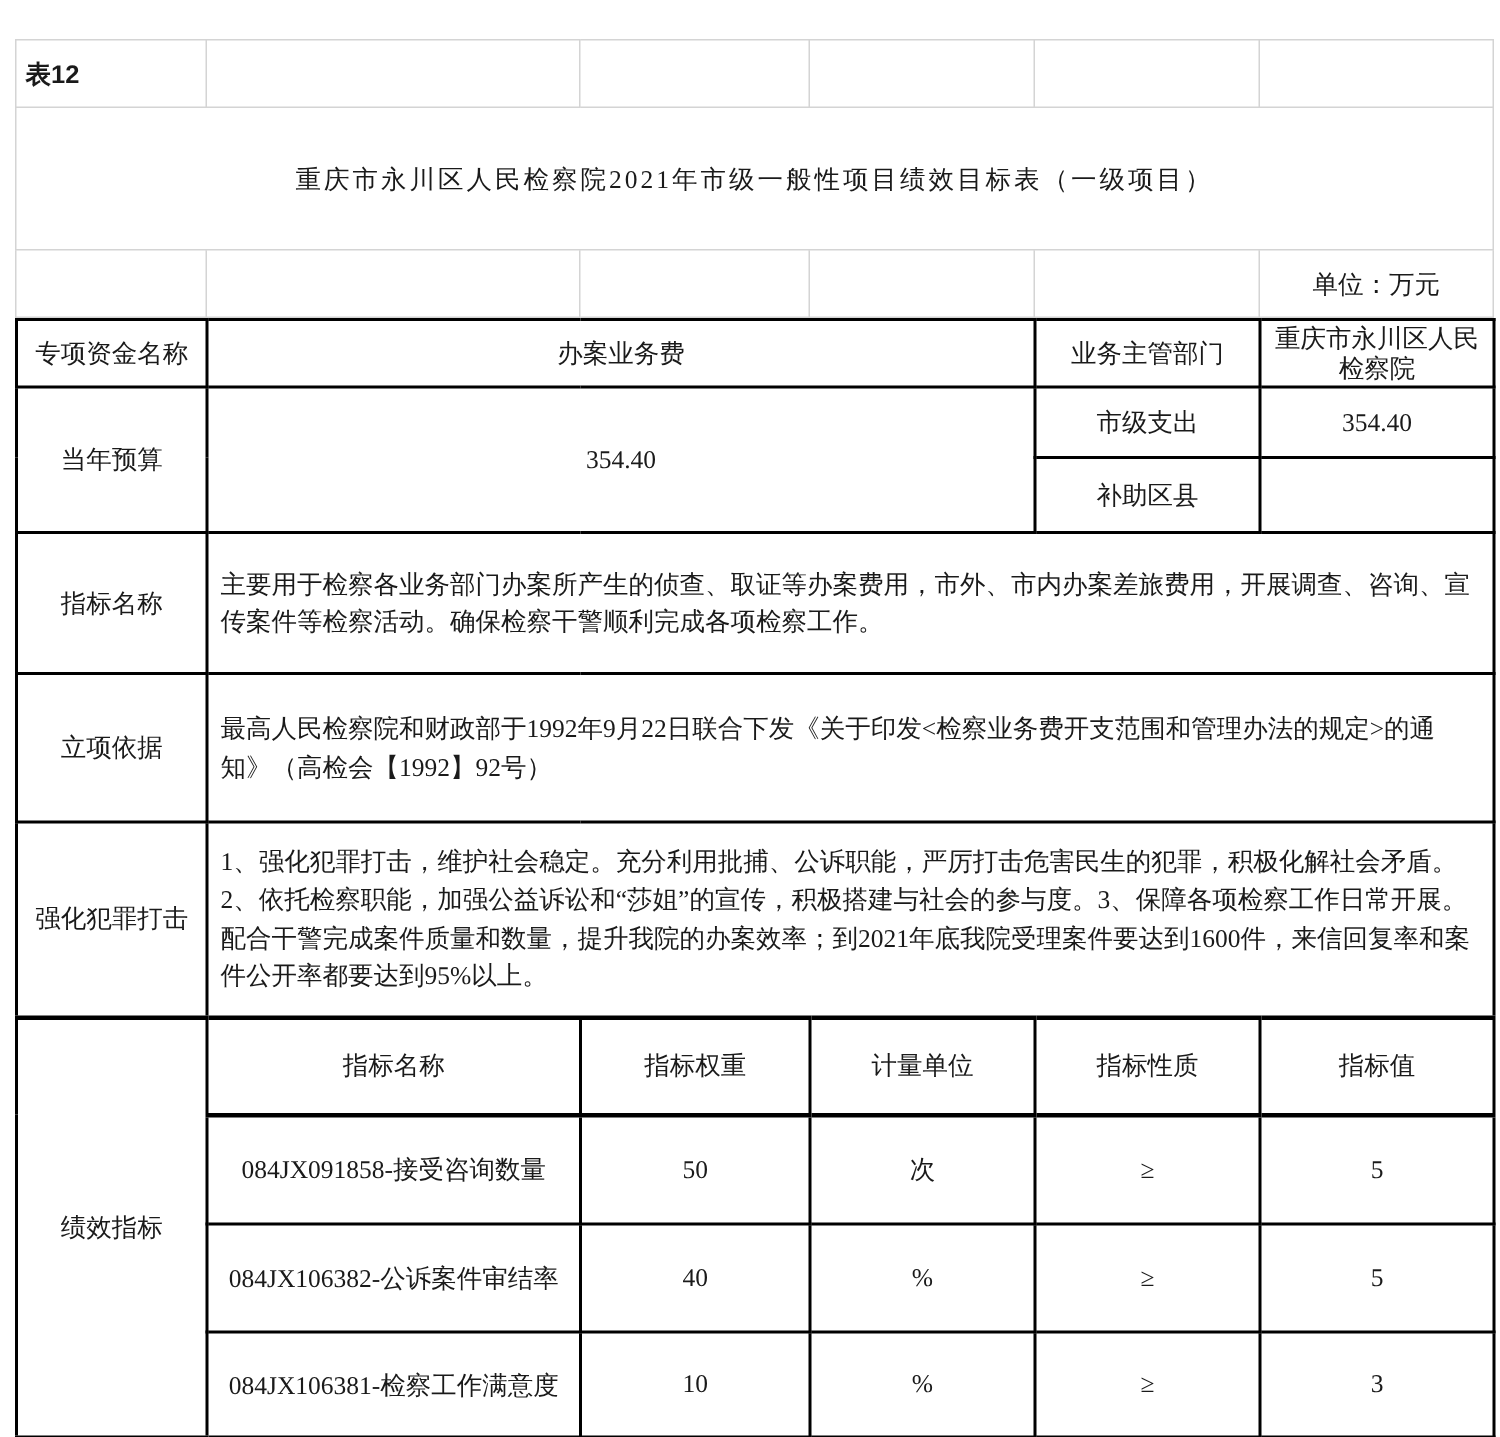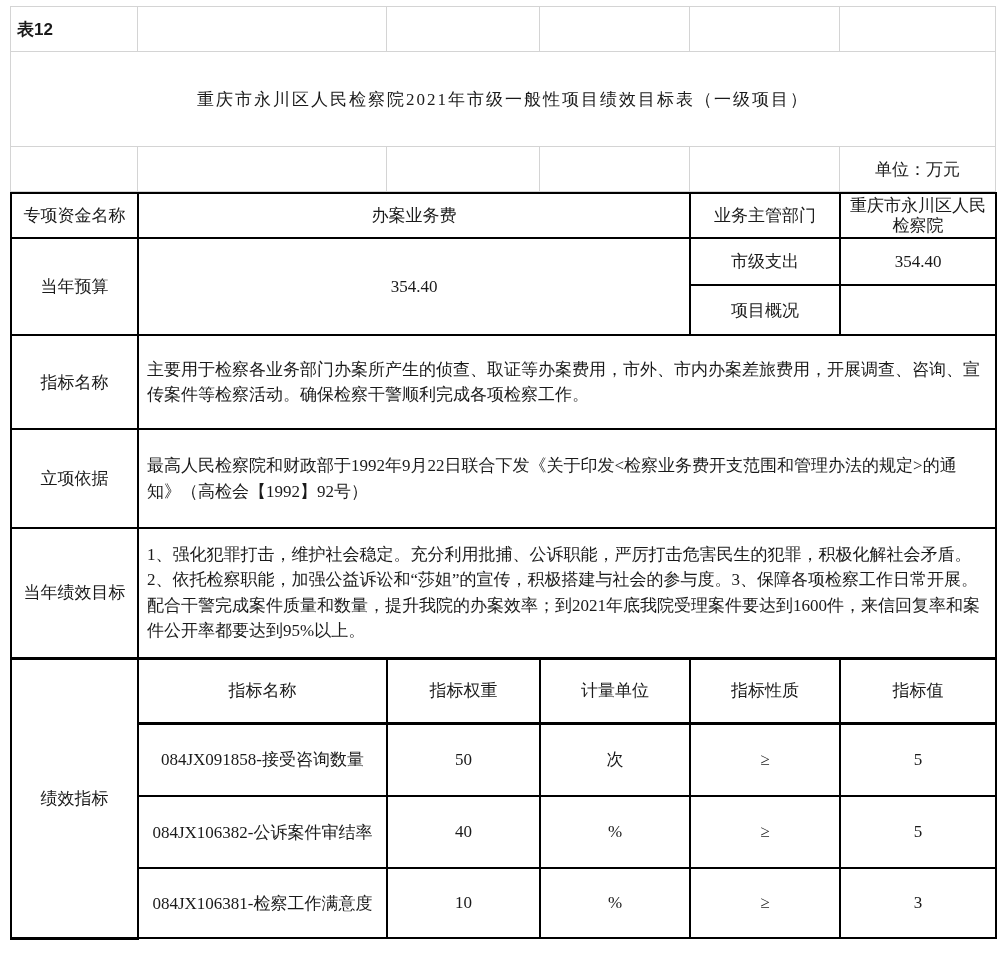--- a/index.html
+++ b/index.html
@@ -6,21 +6,21 @@
   html, body {
     margin: 0; padding: 0;
     background: #ffffff;
     font-family: "Liberation Serif", "DejaVu Serif", serif;
     color: #1a1a1a;
   }
   .page {
     width: 1000px;
     height: 958px;
     background: #ffffff;
-    padding: 6px 0 0 10px;
+    padding: 26px 0 0 10px;
     overflow: hidden;
   }
   table {
     border-collapse: collapse;
     table-layout: fixed;
     width: 985px;
   }
   
   .grid-top td {
     border: 1px solid #d4d4d4;
@@ -132,36 +132,36 @@
       <td class="dept-cell">重庆市永川区人民检察院</td>
     </tr>
 
     <tr class="r2">
       <td rowspan="2">当年预算</td>
       <td colspan="3" rowspan="2">354.40</td>
       <td>市级支出</td>
       <td>354.40</td>
     </tr>
     <tr class="r3">
-      <td>项目概况</td>
+      <td>补助区县</td>
       <td></td>
     </tr>
 
     <tr class="r4">
       <td>指标名称</td>
       <td class="para" colspan="5">主要用于检察各业务部门办案所产生的侦查、取证等办案费用，市外、市内办案差旅费用，开展调查、咨询、宣传案件等检察活动。确保检察干警顺利完成各项检察工作。</td>
     </tr>
 
     <tr class="r5">
       <td>立项依据</td>
       <td class="para" colspan="5">最高人民检察院和财政部于1992年9月22日联合下发《关于印发&lt;检察业务费开支范围和管理办法的规定&gt;的通知》（高检会【1992】92号）</td>
     </tr>
 
     <tr class="r6">
-      <td>当年绩效目标</td>
+      <td>强化犯罪打击</td>
       <td class="para" colspan="5">1、强化犯罪打击，维护社会稳定。充分利用批捕、公诉职能，严厉打击危害民生的犯罪，积极化解社会矛盾。2、依托检察职能，加强公益诉讼和“莎姐”的宣传，积极搭建与社会的参与度。3、保障各项检察工作日常开展。配合干警完成案件质量和数量，提升我院的办案效率；到2021年底我院受理案件要达到1600件，来信回复率和案件公开率都要达到95%以上。</td>
     </tr>
 
     <tr class="r7 hdr">
       <td rowspan="4">绩效指标</td>
       <td>指标名称</td>
       <td>指标权重</td>
       <td>计量单位</td>
       <td>指标性质</td>
       <td>指标值</td>

